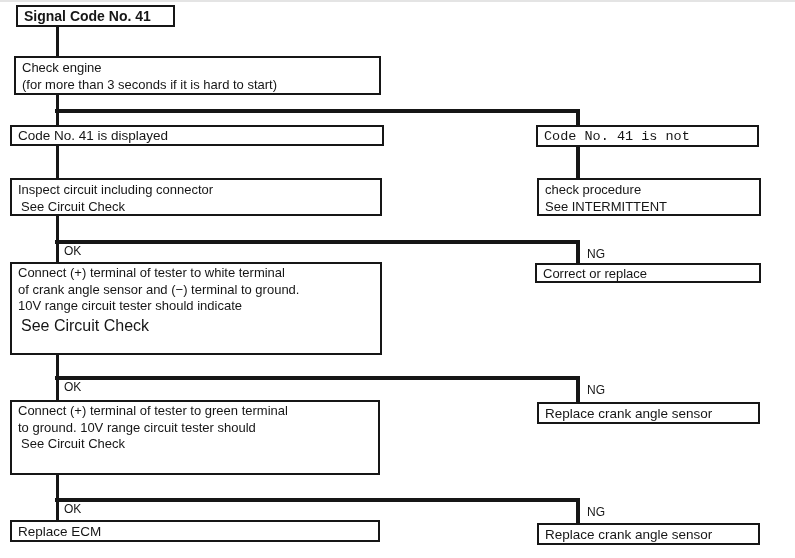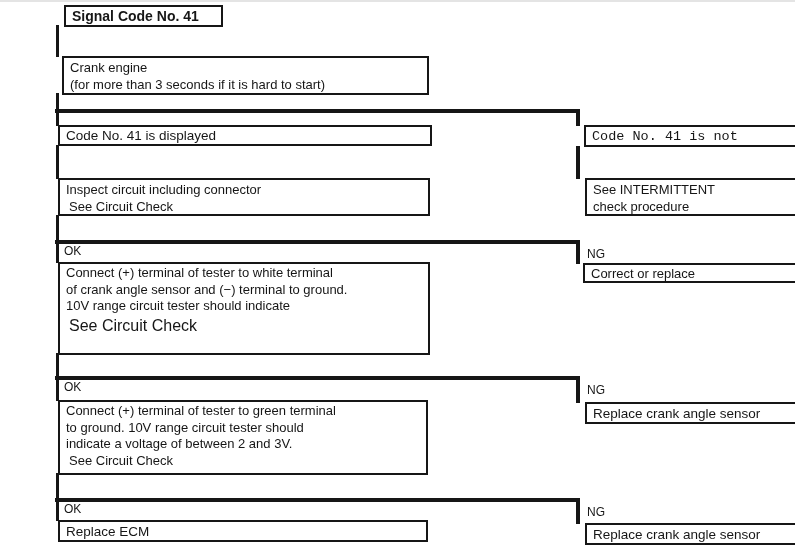--- a/index.html
+++ b/index.html
@@ -27,21 +27,21 @@
   #h3 {left:55px;top:376px;width:525px;height:4px;}
   #v9 {left:576px;top:376px;width:4px;height:27px;}
   #v10{left:56px;top:473px;width:3px;height:48px;}
   #h4 {left:55px;top:498px;width:525px;height:4px;}
   #v11{left:576px;top:498px;width:4px;height:26px;}
 
   
   .box{
     position:absolute;box-sizing:border-box;overflow:hidden;
     border:2px solid var(--ink,#161616);background:var(--paper,#ffffff);
-    font-size:13px;line-height:16.5px;padding:1px 6px;margin-left:48px;
+    font-size:13px;line-height:16.5px;padding:1px 6px;
   }
   .box .l{display:block;}
   .ind{padding-left:3px;}
   .em{display:block;font-size:16px;line-height:21px;padding-left:3px;}
 
   #b-start{left:16px;top:5px;width:159px;height:22px;font-weight:bold;font-size:14px;line-height:16px;}
   #b-crank{left:14px;top:56px;width:367px;height:39px;padding-top:2px;}
   #b-displayed{left:10px;top:125px;width:374px;height:21px;font-size:13.5px;}
   #b-notdisplayed{left:536px;top:125px;width:223px;height:22px;font-size:13.5px;padding-top:2px;font-family:Liberation Mono, monospace;}
   #b-inspect{left:10px;top:178px;width:372px;height:38px;padding-top:2px;}
@@ -79,57 +79,56 @@
   <div class="ln" id="v9"></div>
   <div class="ln" id="v10"></div>
   <div class="ln" id="h4"></div>
   <div class="ln" id="v11"></div>
 
   <div class="box" id="b-start">
     <span class="l">Signal Code No. 41</span>
   </div>
 
   <div class="box" id="b-crank">
-    <span class="l">Crank engine</span>
+    <span class="l">Check engine</span>
     <span class="l">(for more than 3 seconds if it is hard to start)</span>
   </div>
 
   <div class="box" id="b-displayed">
     <span class="l">Code No. 41 is displayed</span>
   </div>
 
   <div class="box" id="b-notdisplayed">
     <span class="l">Code No. 41 is not displayed</span>
   </div>
 
   <div class="box" id="b-inspect">
     <span class="l">Inspect circuit including connector</span>
     <span class="l ind">See Circuit Check</span>
   </div>
 
   <div class="box" id="b-intermittent">
+    <span class="l">check procedure</span>
     <span class="l">See INTERMITTENT</span>
-    <span class="l">check procedure</span>
   </div>
 
   <div class="box" id="b-test1">
     <span class="l">Connect (+) terminal of tester to white terminal</span>
     <span class="l">of crank angle sensor and (−) terminal to ground.</span>
     <span class="l">10V range circuit tester should indicate</span>
     <span class="em">See Circuit Check</span>
   </div>
 
   <div class="box" id="b-correct">
     <span class="l">Correct or replace</span>
   </div>
 
   <div class="box" id="b-test2">
     <span class="l">Connect (+) terminal of tester to green terminal</span>
     <span class="l">to ground. 10V range circuit tester should</span>
-    <span class="l">indicate a voltage of between 2 and 3V.</span>
     <span class="l ind">See Circuit Check</span>
   </div>
 
   <div class="box" id="b-sensor1">
     <span class="l">Replace crank angle sensor</span>
   </div>
 
   <div class="box" id="b-ecm">
     <span class="l">Replace ECM</span>
   </div>

